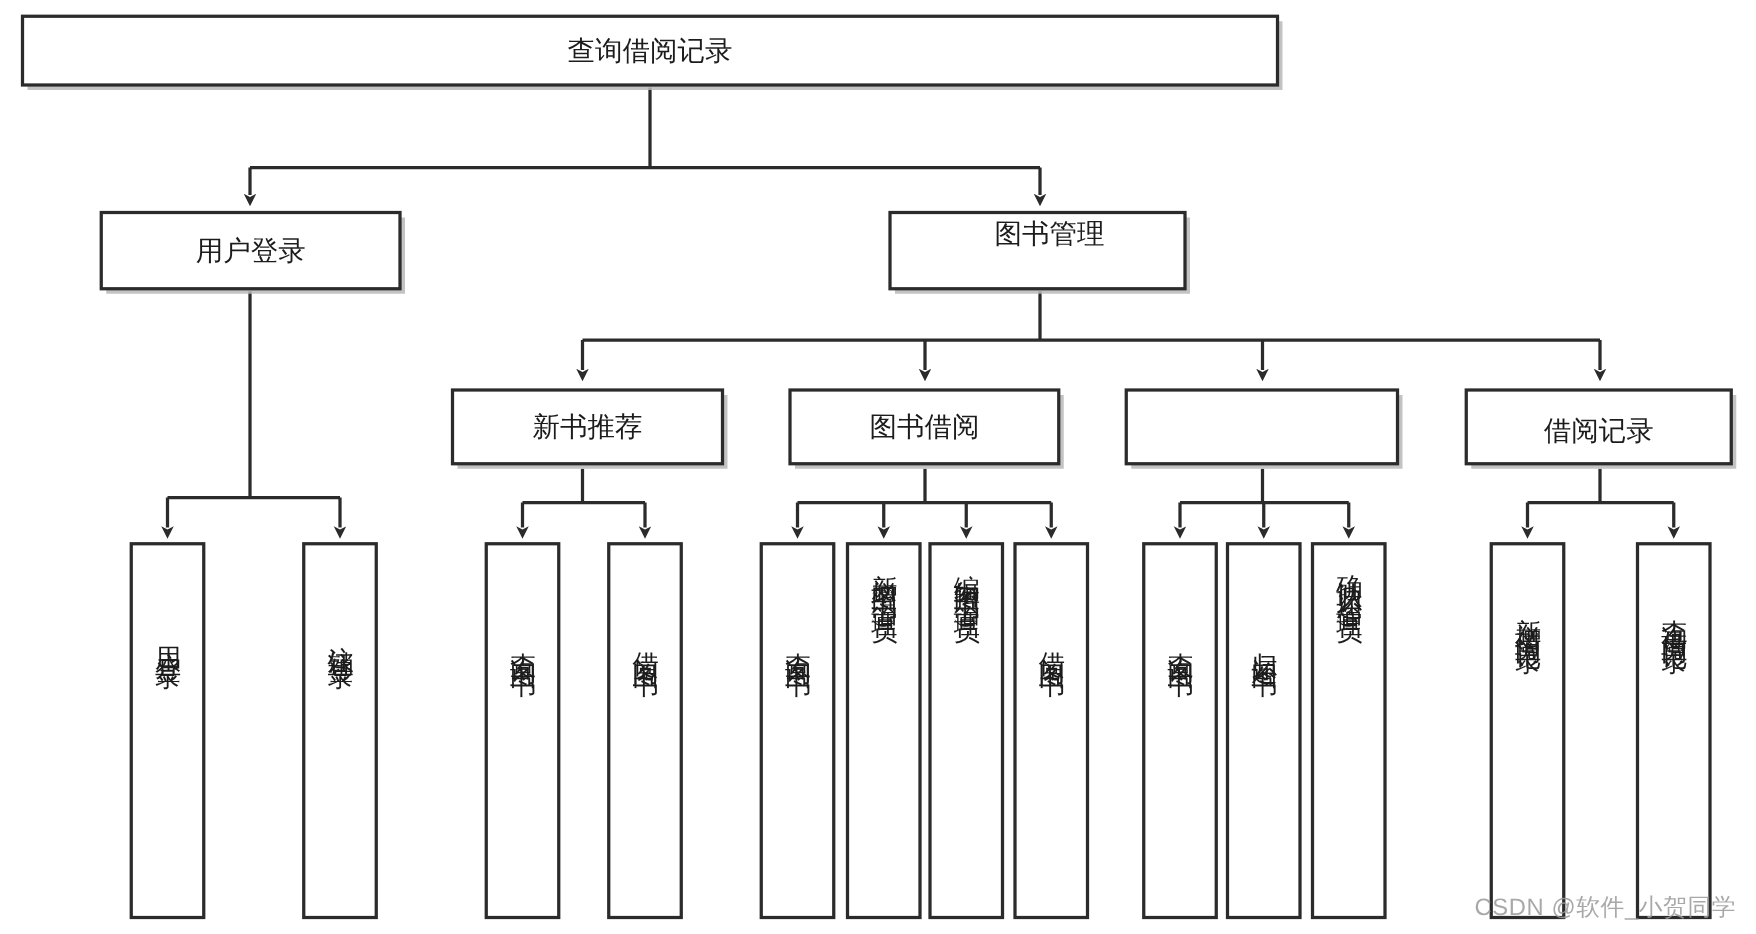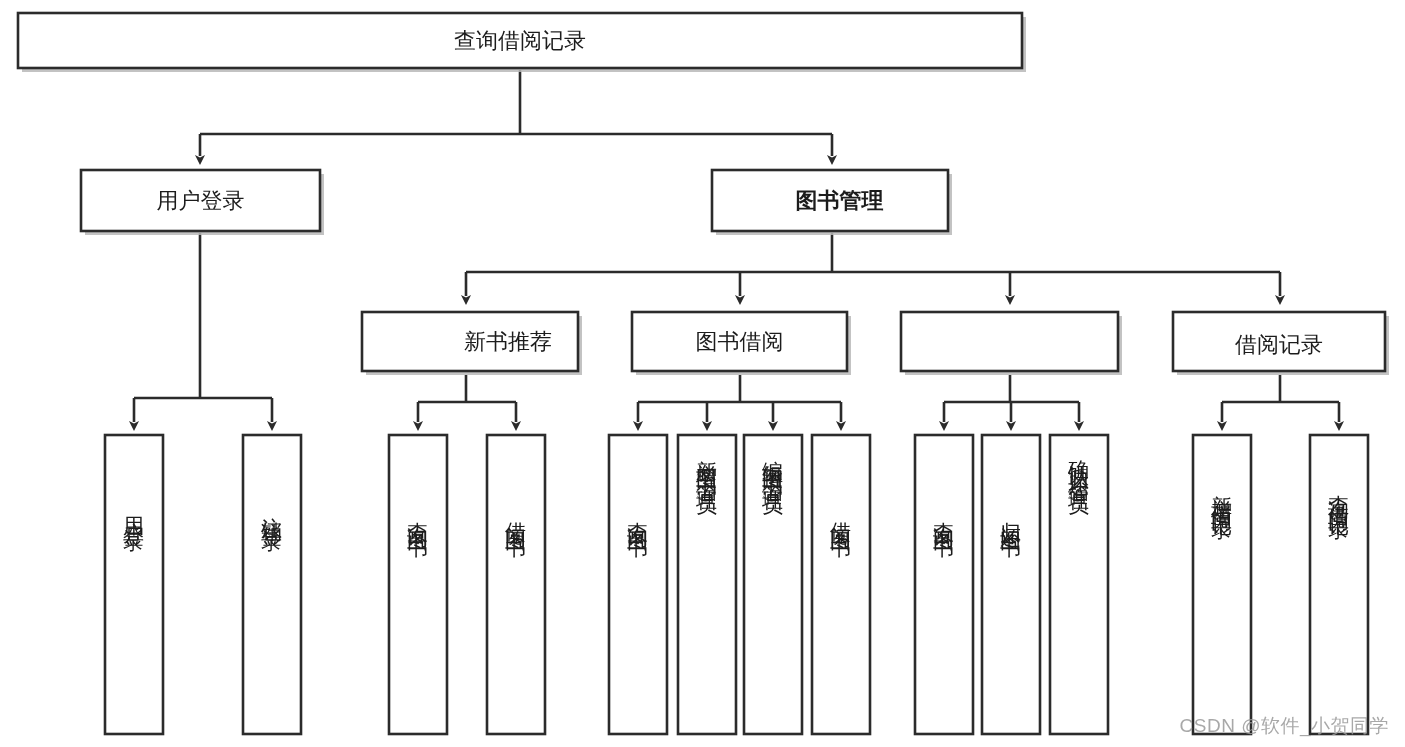--- a/index.html
+++ b/index.html
@@ -207,25 +207,25 @@
     </g>
   </svg>
 
   <div class="hlabel-wrap" style="left:18px; top:13px; width:1004px; height:55px;">
     <span class="hlabel-text">查询借阅记录</span>
   </div>
 
   <div class="hlabel-wrap" style="left:81px; top:170px; width:239px; height:61px;">
     <span class="hlabel-text">用户登录</span>
   </div>
-  <div class="hlabel-wrap" style="left:712px; top:170px; width:255px; height:61px;font-weight:bold;">
+  <div class="hlabel-wrap" style="left:712px; top:156px; width:255px; height:61px;">
     <span class="hlabel-text">图书管理</span>
   </div>
 
-  <div class="hlabel-wrap" style="left:362px; top:312px; width:216px; height:59px;padding-left:38px;">
+  <div class="hlabel-wrap" style="left:362px; top:312px; width:216px; height:59px;">
     <span class="hlabel-text">新书推荐</span>
   </div>
   <div class="hlabel-wrap" style="left:632px; top:312px; width:215px; height:59px;text-align:center;">
     <span class="hlabel-text">图书借阅</span>
   </div>
   <div class="hlabel-wrap" style="left:1173px; top:312px; width:212px; height:66px;">
     <span class="hlabel-text">借阅记录</span>
   </div>
 
   <div class="vlabel-wrap" style="left:105px; top:500px; width:58px; height:230px;">

